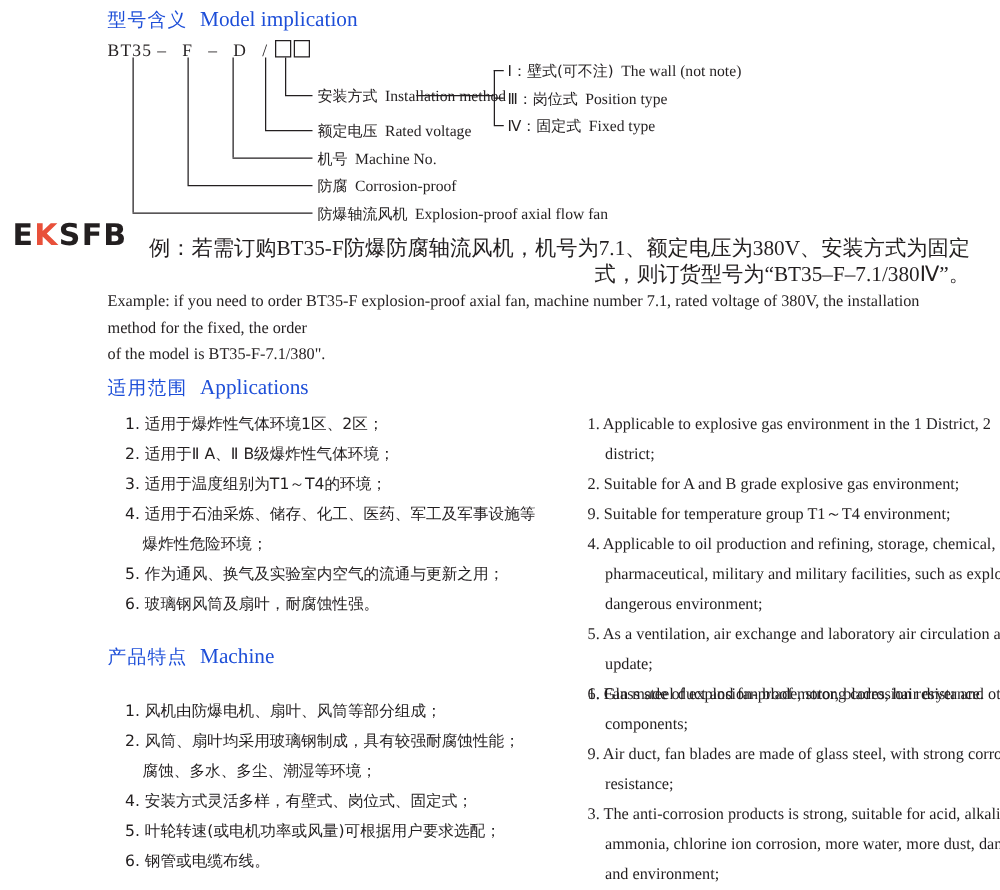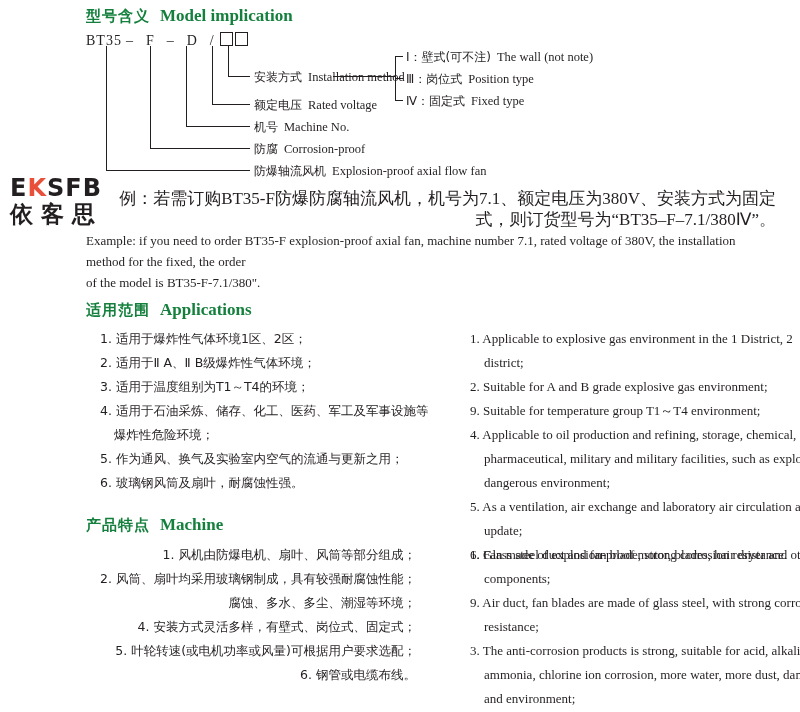--- a/index.html
+++ b/index.html
@@ -18,22 +18,22 @@
   .page {
     position: relative;
     width: 800px;
     height: 712px;
   }
 
   
   .sec-head {
     position: absolute;
     white-space: nowrap;
-    font-weight: bold;
-    color: #15803d;
+    font-weight: normal;
+    color: #1d4ed8;
     font-size: 16px;
   }
   .sec-head .cn {
     font-family: "DejaVu Sans", sans-serif;
     font-size: 15px;
     letter-spacing: 1px;
   }
   .sec-head .en {
     font-family: "Liberation Serif", serif;
     font-size: 17px;
@@ -219,21 +219,20 @@
     <span class="cn">Ⅲ</span><span class="cn">：</span><span class="cn">岗位式</span><span style="margin-left:6px">Position type</span>
   </div>
   <div class="rlist" style="left:406px; top:93px;">
     <span class="cn">Ⅳ</span><span class="cn">：</span><span class="cn">固定式</span><span style="margin-left:6px">Fixed type</span>
   </div>
 
   <div class="logo">
     <div class="logo-top">
       <span>E</span><span class="red">K</span><span>SFB</span>
     </div>
-    <div class="logo-bottom">依客思</div>
   </div>
 
   <div class="example">
     <div class="cn">例：若需订购BT35-F防爆防腐轴流风机，机号为7.1、额定电压为380V、安装方式为固定式，则订货型号为“BT35–F–7.1/380Ⅳ”。</div>
     <div>Example: if you need to order BT35-F explosion-proof axial fan, machine number 7.1, rated voltage of 380V, the installation method for the fixed, the order</div>
     <div>of the model is BT35-F-7.1/380".</div>
   </div>
 
   <div class="sec-head" style="left:86px; top:300px;">
     <span class="cn">适用范围</span><span class="en">Applications</span>
@@ -255,21 +254,21 @@
     <div class="item">9. Suitable for temperature group T1～T4 environment;</div>
     <div class="item">4. Applicable to oil production and refining, storage, chemical, pharmaceutical, military and military facilities, such as explosive dangerous environment;</div>
     <div class="item">5. As a ventilation, air exchange and laboratory air circulation and update;</div>
     <div class="item">6. Glass steel duct and fan blade, strong corrosion resistance.</div>
   </div>
 
   <div class="sec-head" style="left:86px; top:515px;">
     <span class="cn">产品特点</span><span class="en">Machine</span>
   </div>
 
-  <div class="col cnlist" style="left:100px; top:543px;text-align:right;">
+  <div class="col cnlist" style="left:100px; top:557px;">
     <div class="item">1. 风机由防爆电机、扇叶、风筒等部分组成；</div>
     <div class="item">2. 风筒、扇叶均采用玻璃钢制成，具有较强耐腐蚀性能；</div>
     <div class="item" style="padding-left:14px">腐蚀、多水、多尘、潮湿等环境；</div>
     <div class="item">4. 安装方式灵活多样，有壁式、岗位式、固定式；</div>
     <div class="item">5. 叶轮转速(或电机功率或风量)可根据用户要求选配；</div>
     <div class="item">6. 钢管或电缆布线。</div>
   </div>
 
   <div class="col enlist" style="left:430px; top:543px;">
     <div class="item">1. Fan made of explosion-proof motor, blades, hair dryer and other components;</div>

